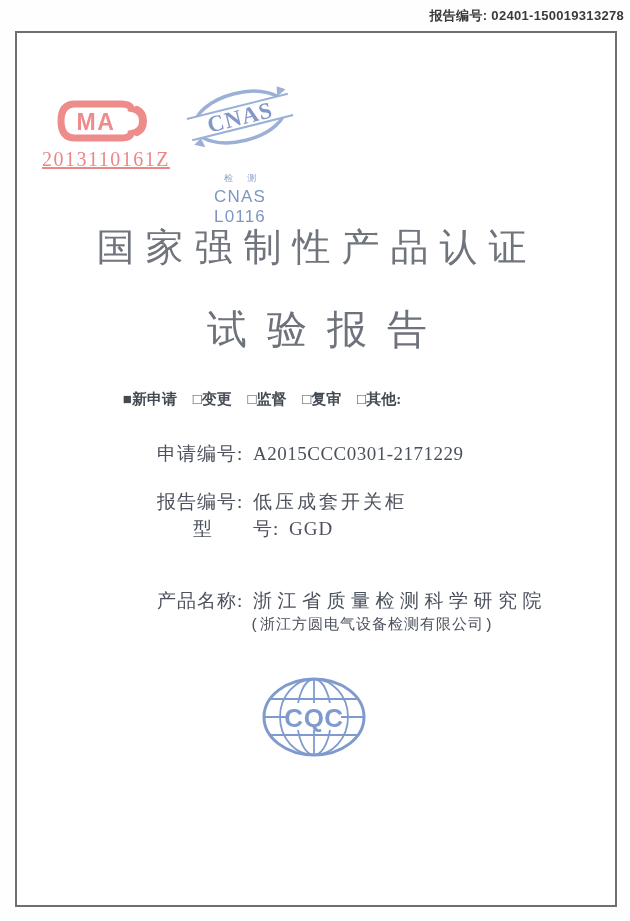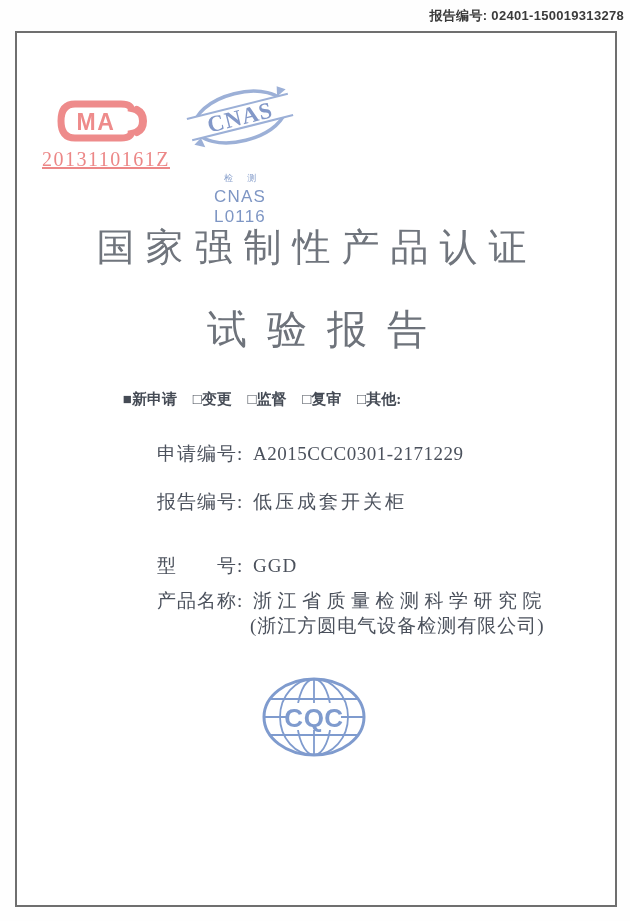--- a/index.html
+++ b/index.html
@@ -47,27 +47,27 @@
 
   .checkline{
     position:absolute;left:17px;top:390px;width:490px;text-align:center;
     font-size:15px;font-weight:bold;color:#454b55;white-space:nowrap;
   }
   .checkline span{margin:0 6px;}
 
   .fields{position:absolute;left:157px;top:0;width:440px;}
   .frow{position:absolute;left:0;white-space:nowrap;font-size:19px;color:#4b515c;line-height:26px;}
   .frow .flabel{display:inline-block;width:96px;letter-spacing:1px;}
-  .r0{top:441px;} .r1{top:489px;} .r2{top:553px;} .r3{top:588px;}
+  .r0{top:441px;} .r1{top:489px;} .r2{top:516px;margin-left:36px;} .r3{top:588px;}
   .v-serial{letter-spacing:.5px;}
   .v-cjk{letter-spacing:3px;}
   .v-model{letter-spacing:1px;}
   .v-wide{letter-spacing:5.5px;}
   .frow2{position:absolute;left:93px;top:613px;white-space:nowrap;
-    font-size:19px;color:#4b515c;letter-spacing:1px;line-height:26px;}
+    font-size:15px;color:#4b515c;letter-spacing:1px;line-height:26px;font-family:Liberation Mono, monospace;}
 
   .cqc{position:absolute;left:262px;top:677px;width:104px;height:80px;}
   .cqc svg{display:block;overflow:visible;}
 </style>
 </head>
 <body>
 
 <div class="page">
 
   <div class="report-no">

